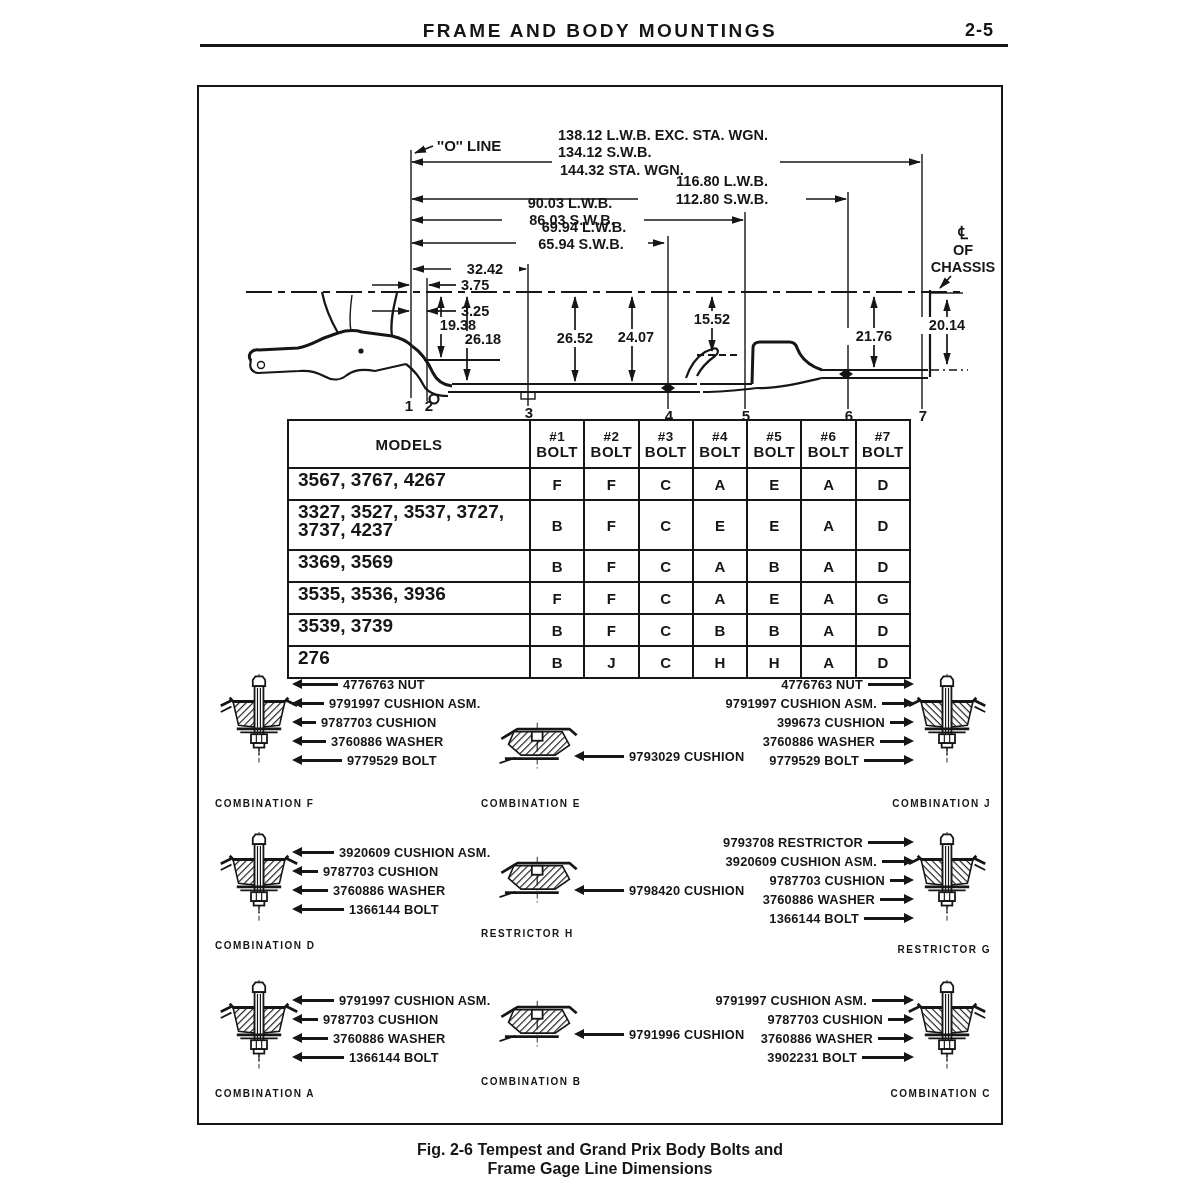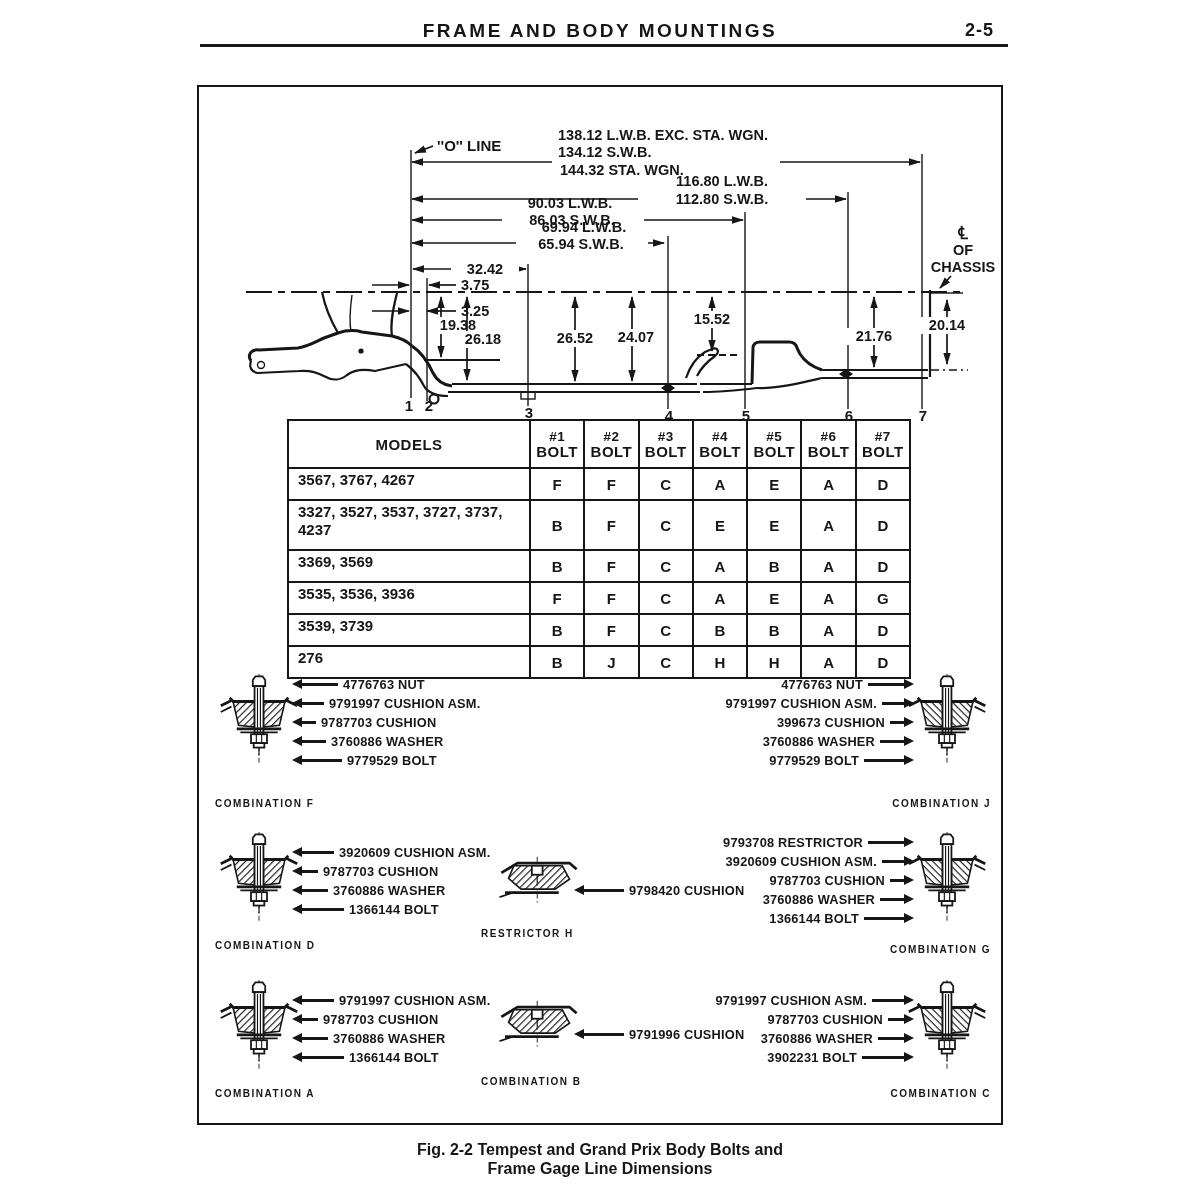--- a/index.html
+++ b/index.html
@@ -35,21 +35,21 @@
   .clx{stroke:#161616;stroke-width:1;fill:none;stroke-dasharray:6 3 1.5 3;}
   .hatch{fill:url(#hatchp);stroke:#161616;stroke-width:1.8;}
   .wfill{fill:#ffffff;}
   
   .bolt-table{position:absolute;left:88px;top:332px;width:624px;
     border-collapse:collapse;table-layout:fixed;}
   .bolt-table th,.bolt-table td{border:2.2px solid #161616;}
   .bolt-table th{height:44px;font-size:15px;font-weight:700;letter-spacing:0.5px;margin-left:40px;}
   .bolt-table .bnum{display:block;line-height:15px;font-size:13.5px;}
   .bolt-table .bword{display:block;line-height:16px;}
-  .bolt-table td.models{padding:2px 4px 10px 9px;text-align:left;font-weight:700;font-size:15px;line-height:18px;}
+  .bolt-table td.models{padding:2px 4px 10px 9px;text-align:left;font-weight:700;font-size:19px;line-height:18px;}
   .bolt-table td.letter{text-align:center;font-weight:700;font-size:15px;}
   .bolt-table tr.r1{height:29px;} .bolt-table tr.r2{height:44px;margin-left:33px;}
   .bolt-table tr.r3{height:27px;} .bolt-table tr.r4{height:27px;}
   .bolt-table tr.r5{height:27px;} .bolt-table tr.r6{height:23px;margin-top:20px;}
   
   .combo{position:absolute;}
   .combo .art{position:absolute;top:0;width:80px;height:94px;}
   .combo.left .art{left:6px;}
   .combo.right .art{right:6px;transform:scaleX(-1);}
   .combo.center .art{left:14px;top:6px;width:92px;height:52px;transform:none;}
@@ -427,20 +427,32 @@
           <span>3760886 WASHER</span>
         </div>
       <div class="callout">
           <span class="arr arr-l"></span>
           <span>9779529 BOLT</span>
         </div>
     </div>
     <div class="clabel">COMBINATION F</div>
   </div>
 
+  <div class="combo center n1" id="combo-E">
+    <svg class="art" viewBox="0 0 96 58">
+        <use href="#sym-mount-cushion"></use>
+      </svg>
+    <div class="callouts">
+      <div class="callout">
+          <span class="arr arr-l"></span>
+          <span>9793029 CUSHION</span>
+        </div>
+    </div>
+    <div class="clabel">COMBINATION E</div>
+  </div>
 
   <div class="combo right n5" id="combo-J">
     <svg class="art" viewBox="0 0 90 104">
         <use href="#sym-mount-bolt"></use>
       </svg>
     <div class="callouts">
       <div class="callout">
           <span class="arr arr-r"></span>
           <span>4776763 NUT</span>
         </div>
@@ -521,21 +533,21 @@
         </div>
       <div class="callout">
           <span class="arr arr-r"></span>
           <span>3760886 WASHER</span>
         </div>
       <div class="callout">
           <span class="arr arr-r"></span>
           <span>1366144 BOLT</span>
         </div>
     </div>
-    <div class="clabel">COMBINATION G</div>
+    <div class="clabel">RESTRICTOR G</div>
   </div>
 
   <div class="combo left n4" id="combo-A">
     <svg class="art" viewBox="0 0 90 104">
         <use href="#sym-mount-bolt"></use>
       </svg>
     <div class="callouts">
       <div class="callout">
           <span class="arr arr-l"></span>
           <span>9791997 CUSHION ASM.</span>
@@ -589,14 +601,14 @@
       <div class="callout">
           <span class="arr arr-r"></span>
           <span>3902231 BOLT</span>
         </div>
     </div>
     <div class="clabel">COMBINATION C</div>
   </div>
 
 </div>
 
-<div class="cap1">Fig. 2-2 Tempest and Grand Prix Body Bolts and</div>
+<div class="cap1">Fig. 2-6 Tempest and Grand Prix Body Bolts and</div>
 <div class="cap2">Frame Gage Line Dimensions</div>
 
 </body></html>

